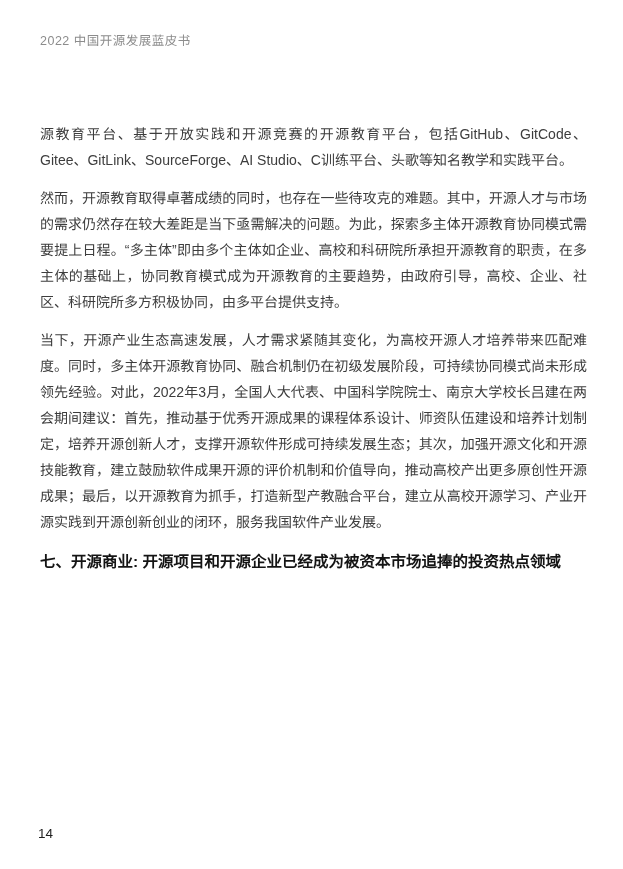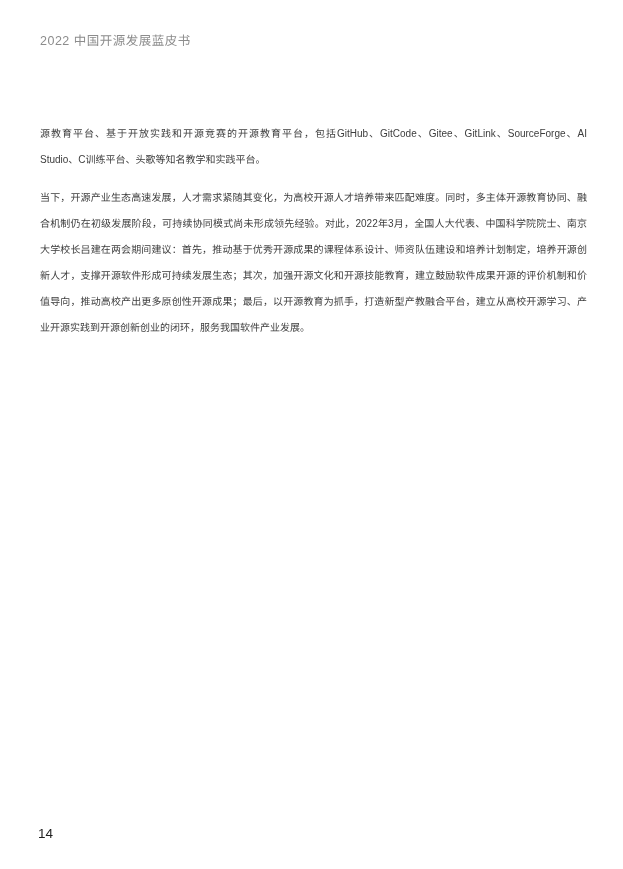--- a/index.html
+++ b/index.html
@@ -25,21 +25,21 @@
     letter-spacing: 0.5px;
   }
   .content {
     position: absolute;
     top: 121px;
     left: 40px;
     width: 547px;
   }
   .content p {
     margin: 0 0 12px 0;
-    font-size: 10px;
+    font-size: 14px;
     line-height: 26px;
     text-align: justify;
     color: #3d3d3d;
   }
   h2.section-heading {
     margin: 16px 0 14px 0;
     font-size: 15.5px;
     line-height: 22px;
     font-weight: bold;
     color: #141414;
@@ -58,23 +58,25 @@
 <body>
 
 <div class="page">
 
   <div class="running-header">2022 中国开源发展蓝皮书</div>
 
   <div class="content">
 
     <p>源教育平台、基于开放实践和开源竞赛的开源教育平台，包括GitHub、GitCode、Gitee、GitLink、SourceForge、AI Studio、C训练平台、头歌等知名教学和实践平台。</p>
 
+    <p>然而，开源教育取得卓著成绩的同时，也存在一些待攻克的难题。其中，开源人才与市场的需求仍然存在较大差距是当下亟需解决的问题。为此，探索多主体开源教育协同模式需要提上日程。“多主体”即由多个主体如企业、高校和科研院所承担开源教育的职责，在多主体的基础上，协同教育模式成为开源教育的主要趋势，由政府引导，高校、企业、社区、科研院所多方积极协同，由多平台提供支持。</p>
 
     <p>当下，开源产业生态高速发展，人才需求紧随其变化，为高校开源人才培养带来匹配难度。同时，多主体开源教育协同、融合机制仍在初级发展阶段，可持续协同模式尚未形成领先经验。对此，2022年3月，全国人大代表、中国科学院院士、南京大学校长吕建在两会期间建议：首先，推动基于优秀开源成果的课程体系设计、师资队伍建设和培养计划制定，培养开源创新人才，支撑开源软件形成可持续发展生态；其次，加强开源文化和开源技能教育，建立鼓励软件成果开源的评价机制和价值导向，推动高校产出更多原创性开源成果；最后，以开源教育为抓手，打造新型产教融合平台，建立从高校开源学习、产业开源实践到开源创新创业的闭环，服务我国软件产业发展。</p>
 
+    <h2 class="section-heading">七、开源商业: 开源项目和开源企业已经成为被资本市场追捧的投资热点领域</h2>
 
 
 
   </div>
 
   <div class="page-number">14</div>
 
 </div>
 
 </body></html>

